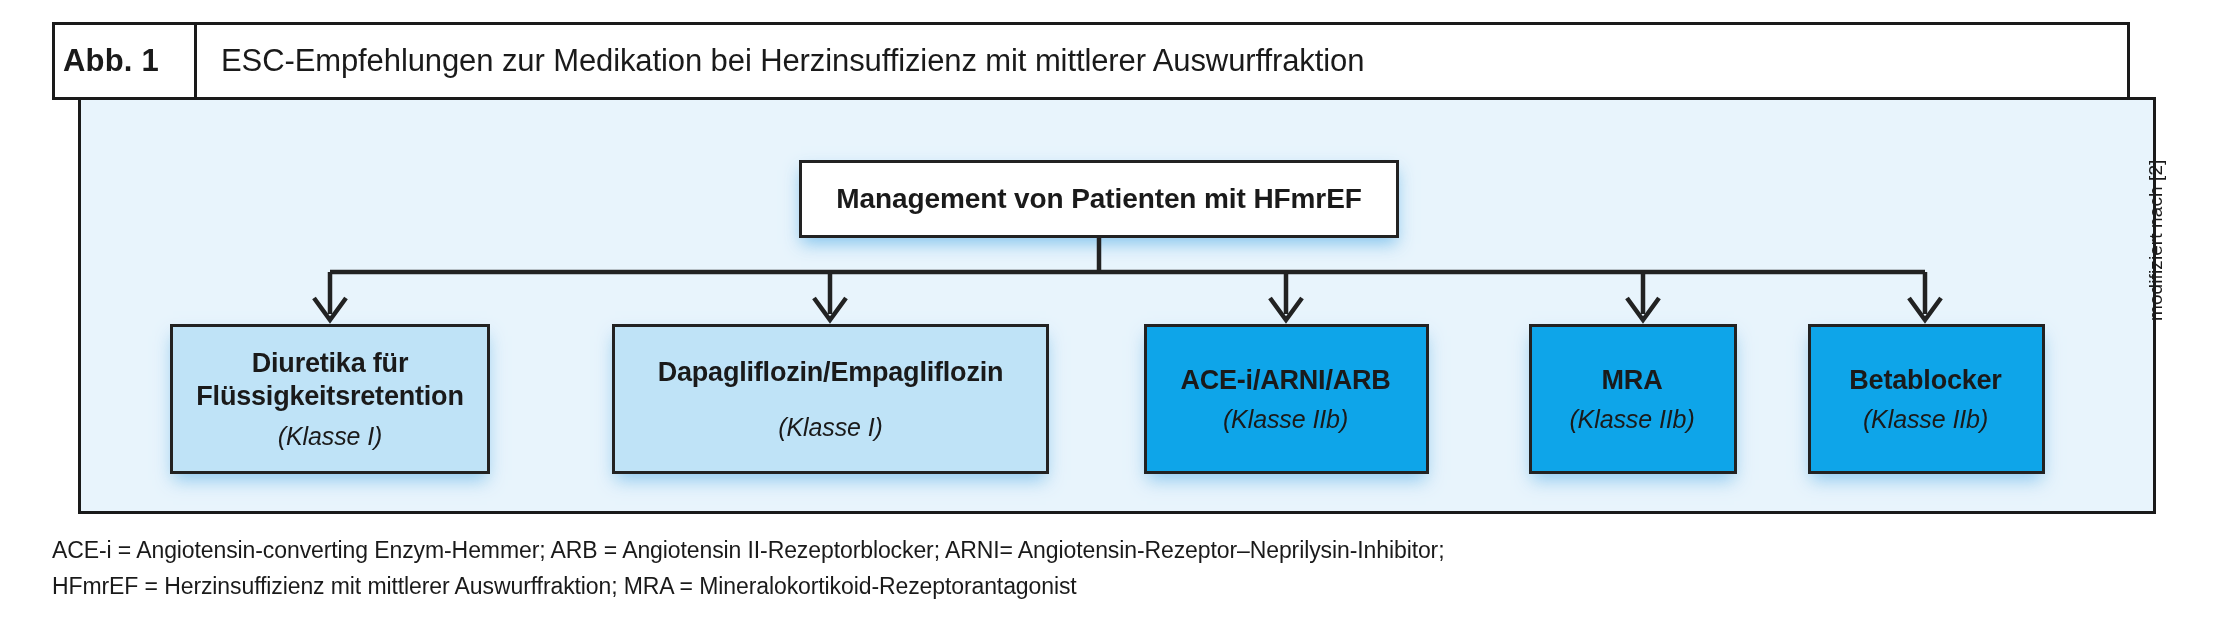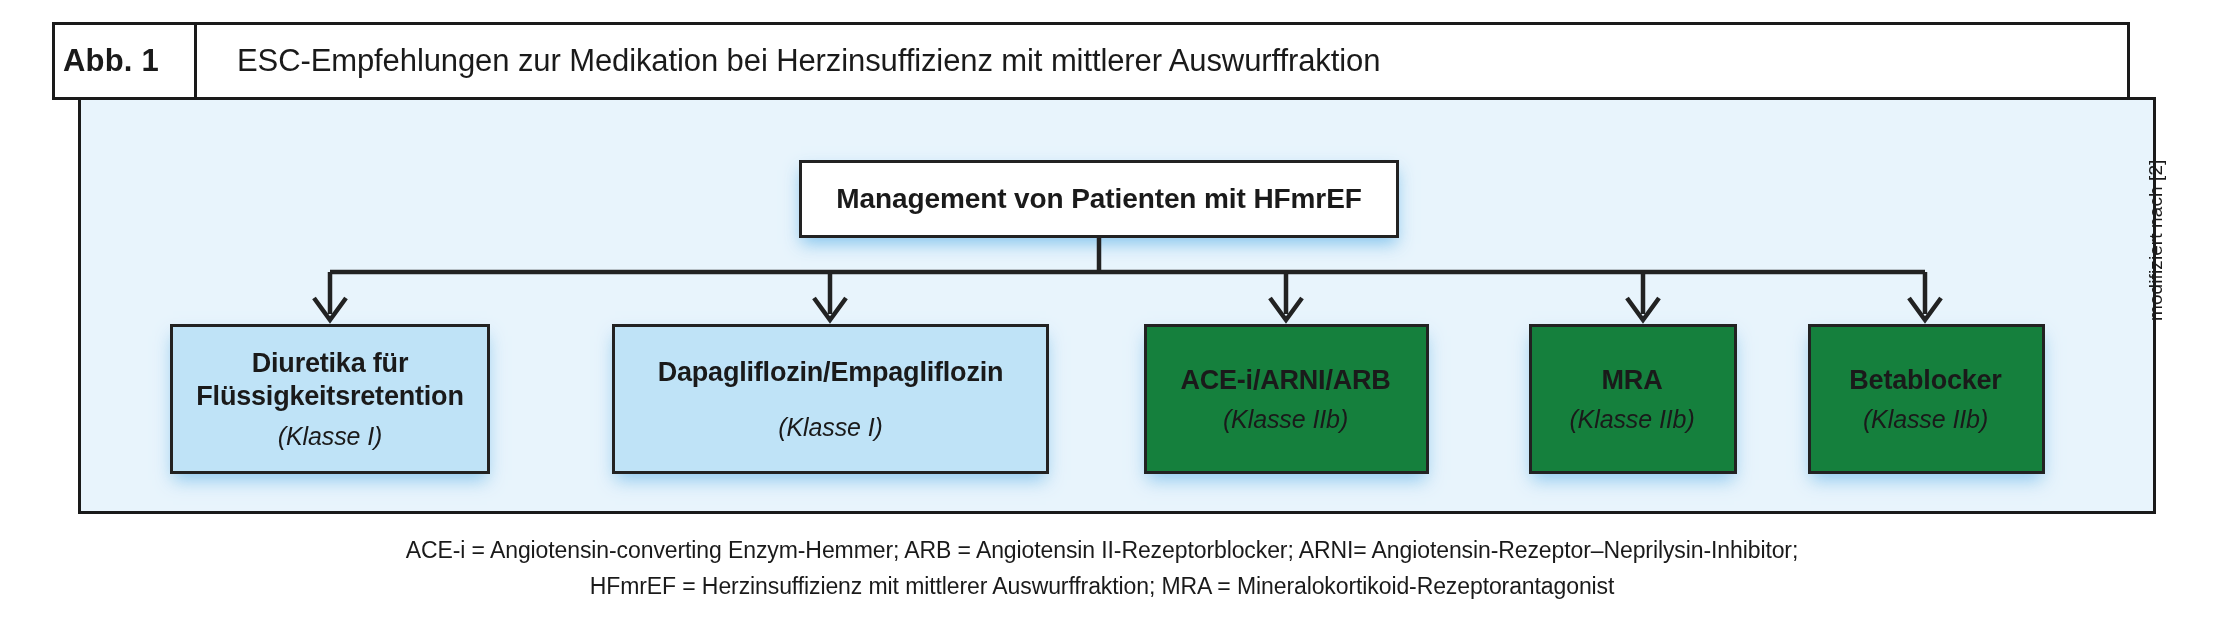--- a/index.html
+++ b/index.html
@@ -42,21 +42,21 @@
     box-sizing: border-box;
     border-right: 3px solid #1a1a1a;
     display: flex;
     align-items: center;
     padding-left: 8px;
     font-size: 31px;
     font-weight: bold;
     letter-spacing: 0.2px;
   }
   .caption-title {
-    padding-left: 40px;
+    padding-left: 24px;
     font-size: 31px;
     font-weight: normal;
     letter-spacing: -0.1px;
     white-space: nowrap;
   }
 
   
   .panel {
     position: absolute;
     left: 0;
@@ -114,21 +114,21 @@
     border: 3px solid #222222;
     box-shadow: 0 9px 17px -3px rgba(120, 190, 235, 0.8);
     display: flex;
     flex-direction: column;
     align-items: center;
     justify-content: center;
     text-align: center;
     padding: 0 10px;
   }
   .leaf.blue  { background: #bfe3f7; }
-  .leaf.grey  { background: #15803d; padding-left: 8px; }
+  .leaf.grey  { background: #0ea5e9; padding-left: 8px; }
 
   .leaf-title {
     font-size: 27px;
     font-weight: bold;
     line-height: 1.22;
     letter-spacing: -0.2px;
   }
   .leaf-sub {
     font-size: 25px;
     font-style: italic;
@@ -154,21 +154,21 @@
   .footnotes {
     position: absolute;
     left: 52px;
     top: 533px;
     width: 2100px;
     font-size: 23px;
     line-height: 1.55;
     letter-spacing: -0.1px;
     color: #1a1a1a;
   }
-  .footnotes div { white-space: nowrap; text-align: center; }
+  .footnotes div { white-space: nowrap; }
 </style>
 </head>
 <body>
 
 <div class="figure">
 
   <div class="caption-bar">
     <div class="caption-tag">Abb. 1</div>
     <div class="caption-title">ESC-Empfehlungen zur Medikation bei Herzinsuffizienz mit mittlerer Auswurffraktion</div>
   </div>

